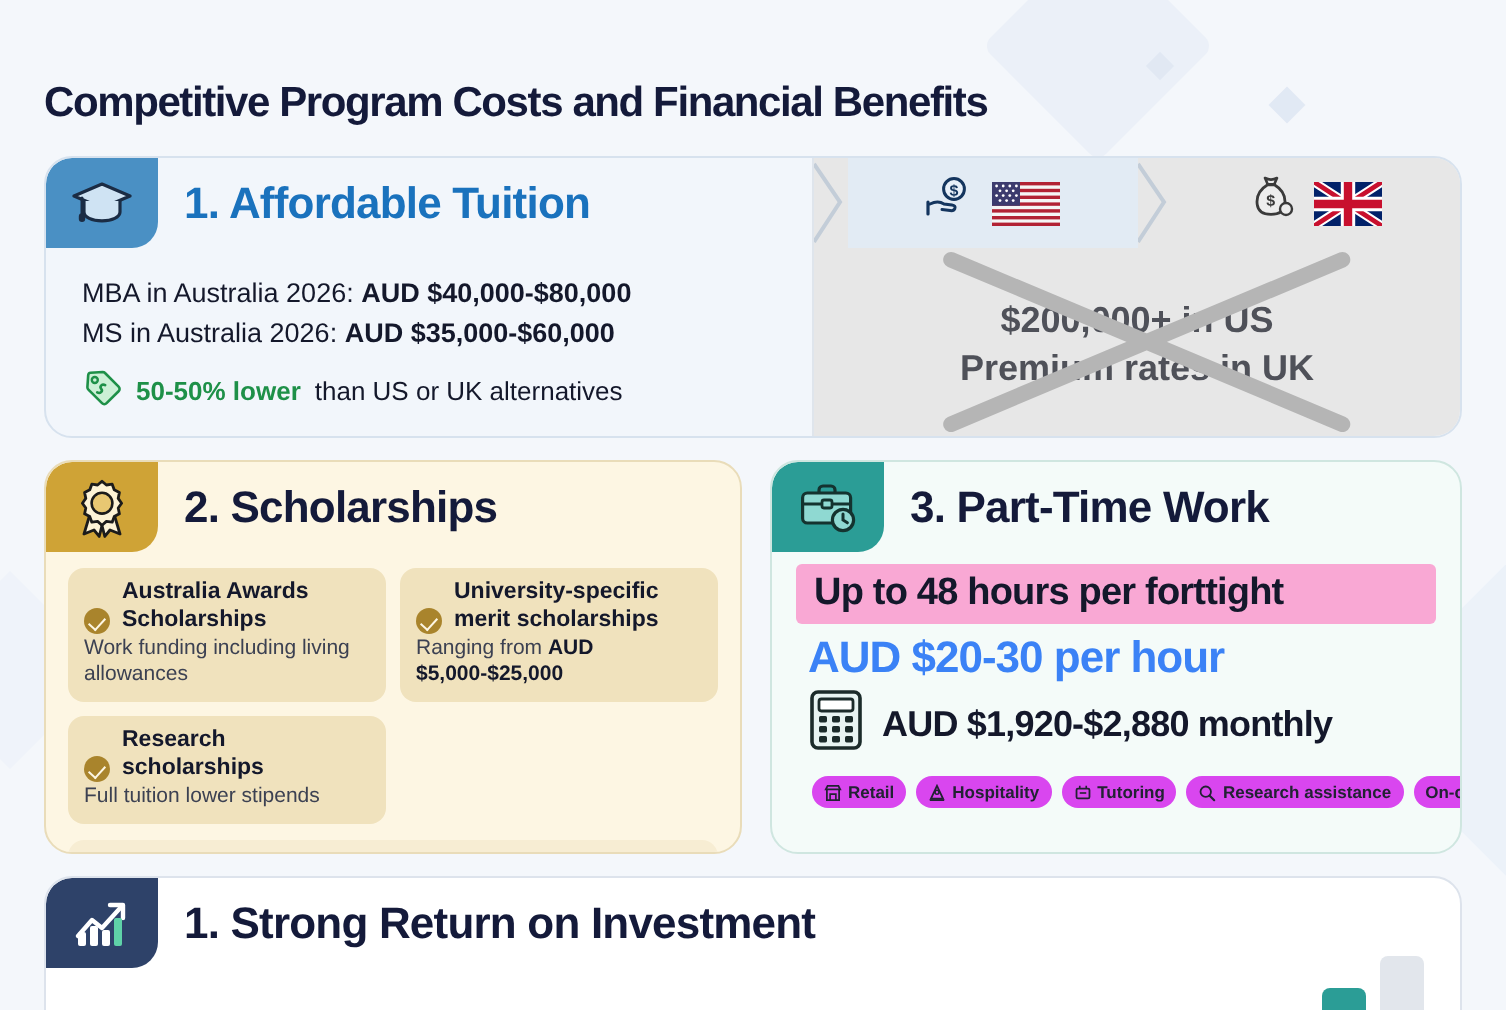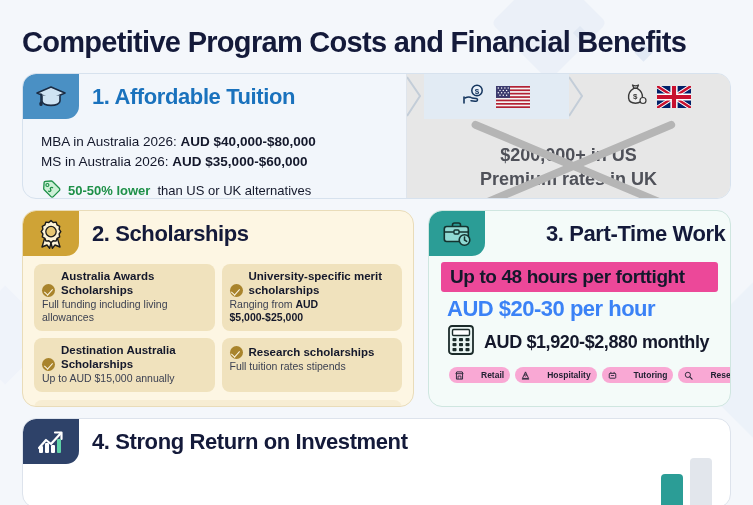--- a/index.html
+++ b/index.html
@@ -18,25 +18,25 @@
   .deco-1 { width: 82px;  height: 82px;  left: 508px; top: -18px;  border-radius: 6px; }
   .deco-2 { width: 10px;  height: 10px;  left: 575px; top: 28px;   background: #dde6f2; }
   .deco-3 { width: 13px;  height: 13px;  left: 637px; top: 46px;   background: #dbe4f1; }
   .deco-4 { width: 120px; height: 120px; left: 700px; top: 300px;  background: #eaf0f8; }
   .deco-5 { width: 70px;  height: 70px;  left: -30px; top: 300px;  background: #eef2f9; }
 
   .page { position: relative; width: 753px; height: 505px; padding: 0 22px; }
 
   
   .page-title {
-    font-size: 29px;
+    font-size: 21px;
     font-weight: 800;
     color: #141a3a;
     letter-spacing: -0.7px;
-    padding-top: 26px;
+    padding-top: 40px;
     padding-bottom: 14px;
     white-space: nowrap;
   }
 
   
   .card {
     position: relative;
     border-radius: 14px;
     border: 1px solid #dde3ec;
     background: #ffffff;
@@ -59,21 +59,21 @@
     align-items: center;
     font-size: 21px;
     font-weight: 800;
     letter-spacing: -0.4px;
     padding-left: 13px;
   }
 
   
   .sec1 {
     display: flex;
-    height: 126px;
+    height: 141px;
     background: #f2f6fb;
     border-color: #d7e2ee;
     overflow: hidden;
   }
   .sec1-left { width: 383px; flex: none; position: relative; }
   .sec1-left .icon-tab { background: #4a90c4; }
   .sec1-left .card-title { color: #1a72bd; font-size: 22px; }
   .sec1-body { padding: 13px 12px 0 18px; }
   .line {
     font-size: 13.5px;
@@ -136,21 +136,21 @@
     color: #4f5159;
     white-space: nowrap;
   }
   .xmark { position: absolute; inset: 0; pointer-events: none; }
 
   
   .mid-row { display: flex; gap: 14px; margin-top: 11px; }
 
   
   .sec2 {
-    width: 392px;
+    width: 349px;
     flex: none;
     background: #fdf6e3;
     border-color: #e9dcb9;
     height: 197px;
     overflow: hidden;
   }
   .sec2 .icon-tab { background: #cfa336; }
   .sec2 .card-title { color: #141a3a; font-size: 22px; }
   .sch-grid {
     display: grid;
@@ -207,24 +207,24 @@
 
   
   .sec3 {
     flex: 1;
     background: #f4fbf9;
     border-color: #cfe6e0;
     height: 197px;
     overflow: hidden;
   }
   .sec3 .icon-tab { background: #2b9d96; }
-  .sec3 .card-title { color: #141a3a; font-size: 22px; margin-left: 48px; }
+  .sec3 .card-title { color: #141a3a; font-size: 22px; }
   .sec3-body { padding: 6px 12px 0 12px; }
   .hours-bar {
-    background: #ec4899;
+    background: #f9a8d4;
     border-radius: 3px;
     font-size: 19px;
     font-weight: 800;
     color: #14182b;
     padding: 4px 9px;
     letter-spacing: -0.4px;
     white-space: nowrap;
   }
   .rate {
     font-size: 22px;
@@ -247,29 +247,29 @@
     letter-spacing: -0.4px;
     white-space: nowrap;
   }
   .tags {
     display: flex;
     gap: 5px;
     padding: 7px 8px 0 8px;
     align-items: center;
   }
   .tag {
-    background: #f9a8d4;
+    background: #d946ef;
     border-radius: 11px;
     font-size: 8.5px;
     font-weight: 700;
     color: #223;
     padding: 3px 6px;
     display: flex;
     align-items: center;
-    gap: 17px;
+    gap: 3px;
     white-space: nowrap;
   }
 
   
   .sec4 {
     margin-top: 11px;
     height: 90px;
     border-color: #dde3ec;
     overflow: hidden;
     position: relative;
@@ -439,51 +439,42 @@
         <div class="card-title">2. Scholarships</div>
       </div>
 
       <div class="sch-grid">
         <div class="sch-card">
           <div class="sch-top">
             <span class="tick"></span>
             <span class="sch-name">Australia Awards Scholarships</span>
           </div>
           <div class="sch-desc">
-            <span>Full funding including living allowances</span><b></b>
+            <span>Work funding including living allowances</span><b></b>
           </div>
         </div>
 
         <div class="sch-card">
           <div class="sch-top">
             <span class="tick"></span>
             <span class="sch-name">University-specific merit scholarships</span>
           </div>
           <div class="sch-desc">
             <span>Ranging from </span><b>AUD $5,000-$25,000</b>
           </div>
         </div>
 
-        <div class="sch-card">
-          <div class="sch-top">
-            <span class="tick"></span>
-            <span class="sch-name">Destination Australia Scholarships</span>
-          </div>
-          <div class="sch-desc">
-            <span>Up to AUD $15,000 annually</span><b></b>
-          </div>
-        </div>
 
         <div class="sch-card">
           <div class="sch-top">
             <span class="tick"></span>
             <span class="sch-name">Research scholarships</span>
           </div>
           <div class="sch-desc">
-            <span>Full tuition rates stipends</span><b></b>
+            <span>Full tuition lower stipends</span><b></b>
           </div>
         </div>
       </div>
 
       <div class="sec2-foot">
         <span>Merit-based scholarships can cover </span><b>25-100% of tuition fees</b>
       </div>
     </div>
 
     <div class="card sec3">
@@ -569,21 +560,21 @@
       <div class="icon-tab">
         <svg width="30" height="28" viewBox="0 0 30 28">
           <path d="M3 20 L10 12 L15 16 L25 5" fill="none" stroke="#ffffff" stroke-width="2.2" stroke-linecap="round" stroke-linejoin="round"></path>
           <path d="M19 4.5 H25.5 V11" fill="none" stroke="#ffffff" stroke-width="2.2" stroke-linecap="round" stroke-linejoin="round"></path>
           <rect x="3" y="18" width="4" height="7" rx="1" fill="#ffffff"></rect>
           <rect x="9" y="15" width="4" height="10" rx="1" fill="#ffffff"></rect>
           <rect x="15" y="17" width="4" height="8" rx="1" fill="#ffffff"></rect>
           <rect x="21" y="11" width="4" height="14" rx="1" fill="#5fd2a8"></rect>
         </svg>
       </div>
-      <div class="card-title">4. Strong Return on Investment</div>
+      <div class="card-title">1. Strong Return on Investment</div>
     </div>
 
     <div class="sec4-bars">
 
       <div class="bar b3"></div>
       <div class="bar b4"></div>
     </div>
   </div>
 
 </div>

